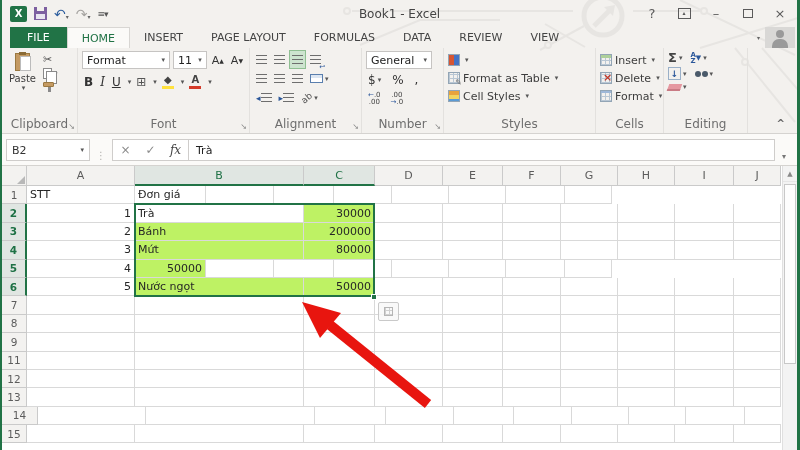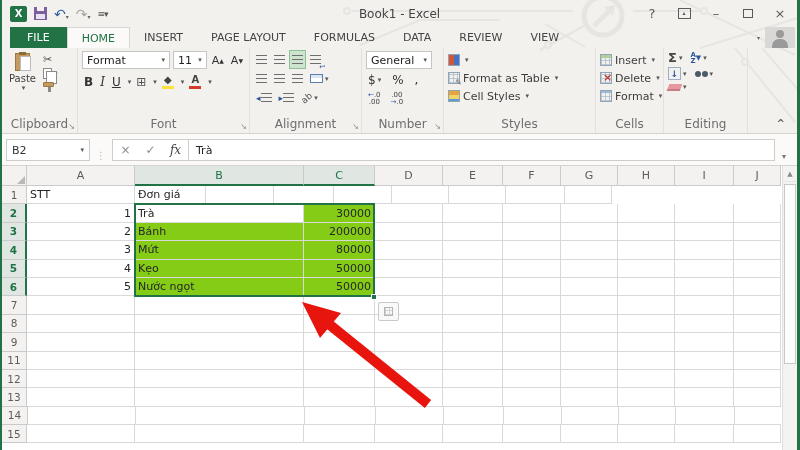--- a/index.html
+++ b/index.html
@@ -133,21 +133,21 @@
   .tr { display:flex; }
   .hcell, .cell, .rhead { flex:0 0 auto; overflow:hidden; white-space:nowrap; }
   .hcell { height:20px; background:#f3f2f0; border-right:1px solid #cacaca; border-bottom:1px solid #cacaca; display:flex; align-items:center; justify-content:center; font-size:11px; color:#5c5c5c; }
   .hcell.sel { background:#e0e6e2; color:#1e7145; border-bottom:2px solid #217346; }
   .corner { position:relative; }
   .corner:after { content:""; position:absolute; right:1px; bottom:1px; border-left:8px solid transparent; border-bottom:8px solid #b8b8b8; }
   .rhead { height:18.4px; background:#f3f2f0; border-right:1px solid #cacaca; border-bottom:1px solid #cacaca; display:flex; align-items:center; justify-content:center; font-size:10.5px; color:#5c5c5c; }
   .rhead.sel { background:#e0e6e2; color:#1e7145; font-weight:bold; border-right:2px solid #217346; }
   .cell { height:18.4px; border-right:1px solid #d9d9d9; border-bottom:1px solid #d9d9d9; font-size:11px; color:#262626; padding:0 3px; display:flex; align-items:center; }
   .cell.num { justify-content:flex-end; }
-  .cell.insel { background:#84cc16; }
+  .cell.insel { background:#bef264; }
   .cell.active { background:#fff; }
 
   .selbox { position:absolute; border:2px solid #217346; pointer-events:none; z-index:10; }
   .fillhandle { position:absolute; width:6px; height:6px; background:#217346; border:1px solid #fff; z-index:11; }
   .qa-ghost { position:absolute; width:21px; height:19px; background:rgba(248,248,248,.85); border:1px solid #c9c9c9; border-radius:2px; z-index:12; display:flex; align-items:center; justify-content:center; }
   .qa-ic { width:9px; height:9px; border:1px solid #b5b5b5; background-image:repeating-linear-gradient(0deg,#d0d0d0 0 1px, transparent 1px 4px), repeating-linear-gradient(90deg,#d0d0d0 0 1px, transparent 1px 4px); }
 
   .vscroll { position:absolute; right:3px; top:166px; bottom:0; width:15px; background:#f3f3f3; border-left:1px solid #e0e0e0; z-index:5; }
   .varrow { height:16px; display:flex; align-items:center; justify-content:center; font-size:7px; color:#8a8a8a; background:#f3f3f3; border-bottom:1px solid #e6e6e6; }
   .vthumb { position:absolute; left:1px; right:1px; top:18px; height:180px; background:#fdfdfd; border:1px solid #c8c8c8; }
@@ -506,21 +506,20 @@
           <div class="cell" style="width: 60px;"></div>
           <div class="cell" style="width: 58px;"></div>
           <div class="cell" style="width: 57px;"></div>
           <div class="cell" style="width: 57px;"></div>
           <div class="cell" style="width: 59px;"></div>
           <div class="cell" style="width: 47px;"></div>
         </div>
         <div class="tr">
           <div class="rhead sel" style="width: 25px;">5</div>
           <div class="cell num" style="width: 108px;">4</div>
-          <div class="cell insel" style="width: 169px;">Kẹo</div>
           <div class="cell num insel" style="width: 71px;">50000</div>
           <div class="cell" style="width: 68px;"></div>
           <div class="cell" style="width: 60px;"></div>
           <div class="cell" style="width: 58px;"></div>
           <div class="cell" style="width: 57px;"></div>
           <div class="cell" style="width: 57px;"></div>
           <div class="cell" style="width: 59px;"></div>
           <div class="cell" style="width: 47px;"></div>
         </div>
         <div class="tr">
@@ -608,21 +607,21 @@
           <div class="cell" style="width: 71px;"></div>
           <div class="cell" style="width: 68px;"></div>
           <div class="cell" style="width: 60px;"></div>
           <div class="cell" style="width: 58px;"></div>
           <div class="cell" style="width: 57px;"></div>
           <div class="cell" style="width: 57px;"></div>
           <div class="cell" style="width: 59px;"></div>
           <div class="cell" style="width: 47px;"></div>
         </div>
         <div class="tr">
-          <div class="rhead" style="width: 26px;">14</div>
+          <div class="rhead" style="width: 36px;">14</div>
           <div class="cell" style="width: 108px;"></div>
           <div class="cell" style="width: 169px;"></div>
           <div class="cell" style="width: 71px;"></div>
           <div class="cell" style="width: 68px;"></div>
           <div class="cell" style="width: 60px;"></div>
           <div class="cell" style="width: 58px;"></div>
           <div class="cell" style="width: 57px;"></div>
           <div class="cell" style="width: 57px;"></div>
           <div class="cell" style="width: 59px;"></div>
           <div class="cell" style="width: 47px;"></div>

